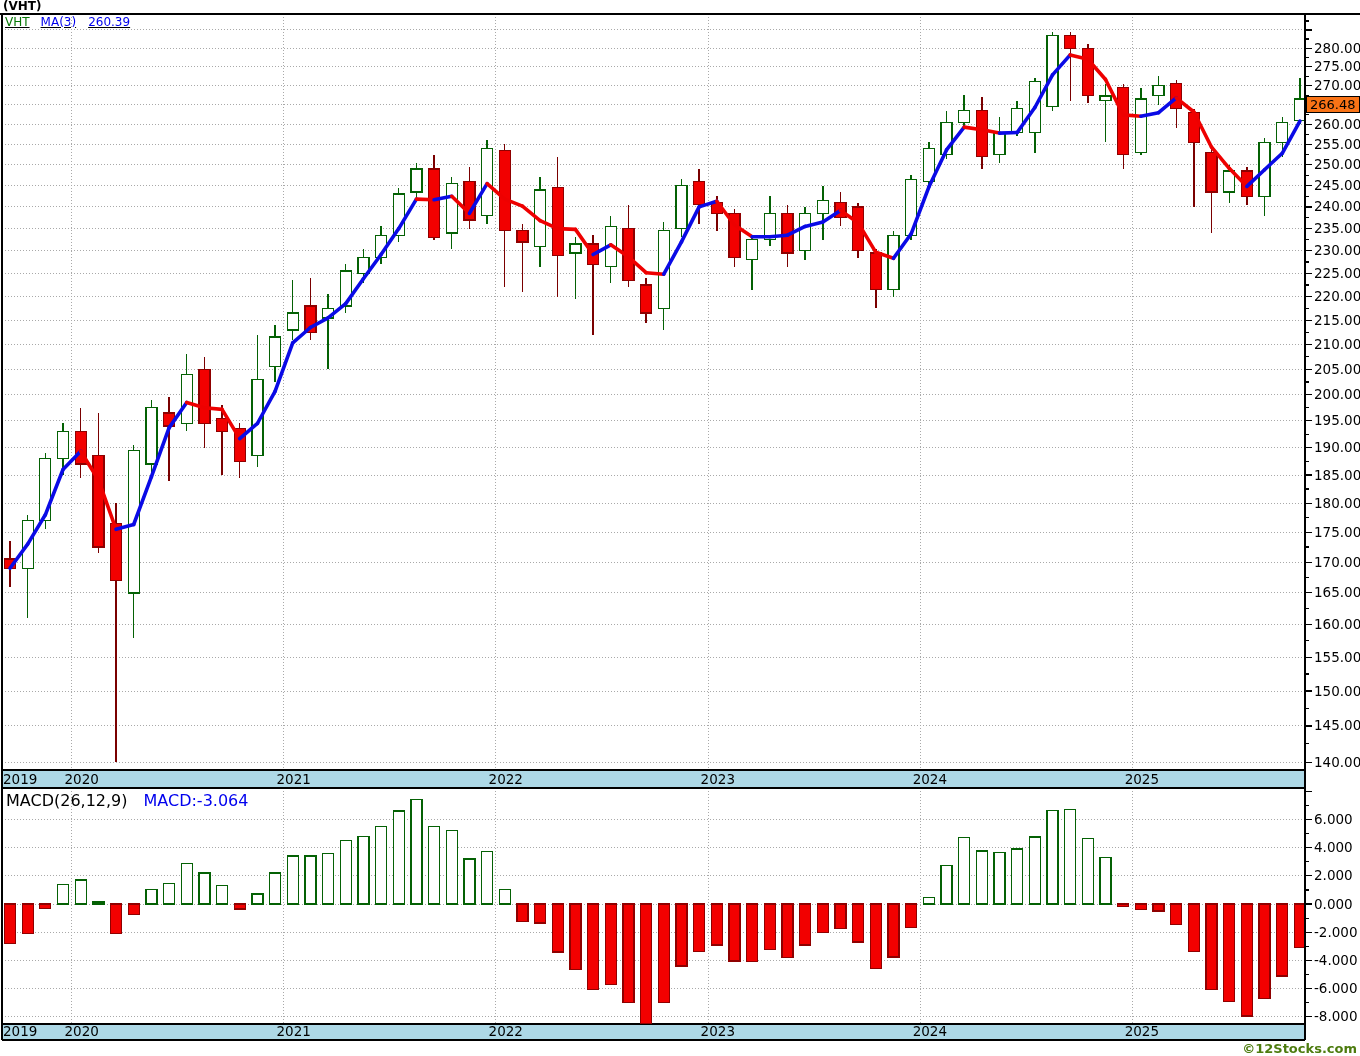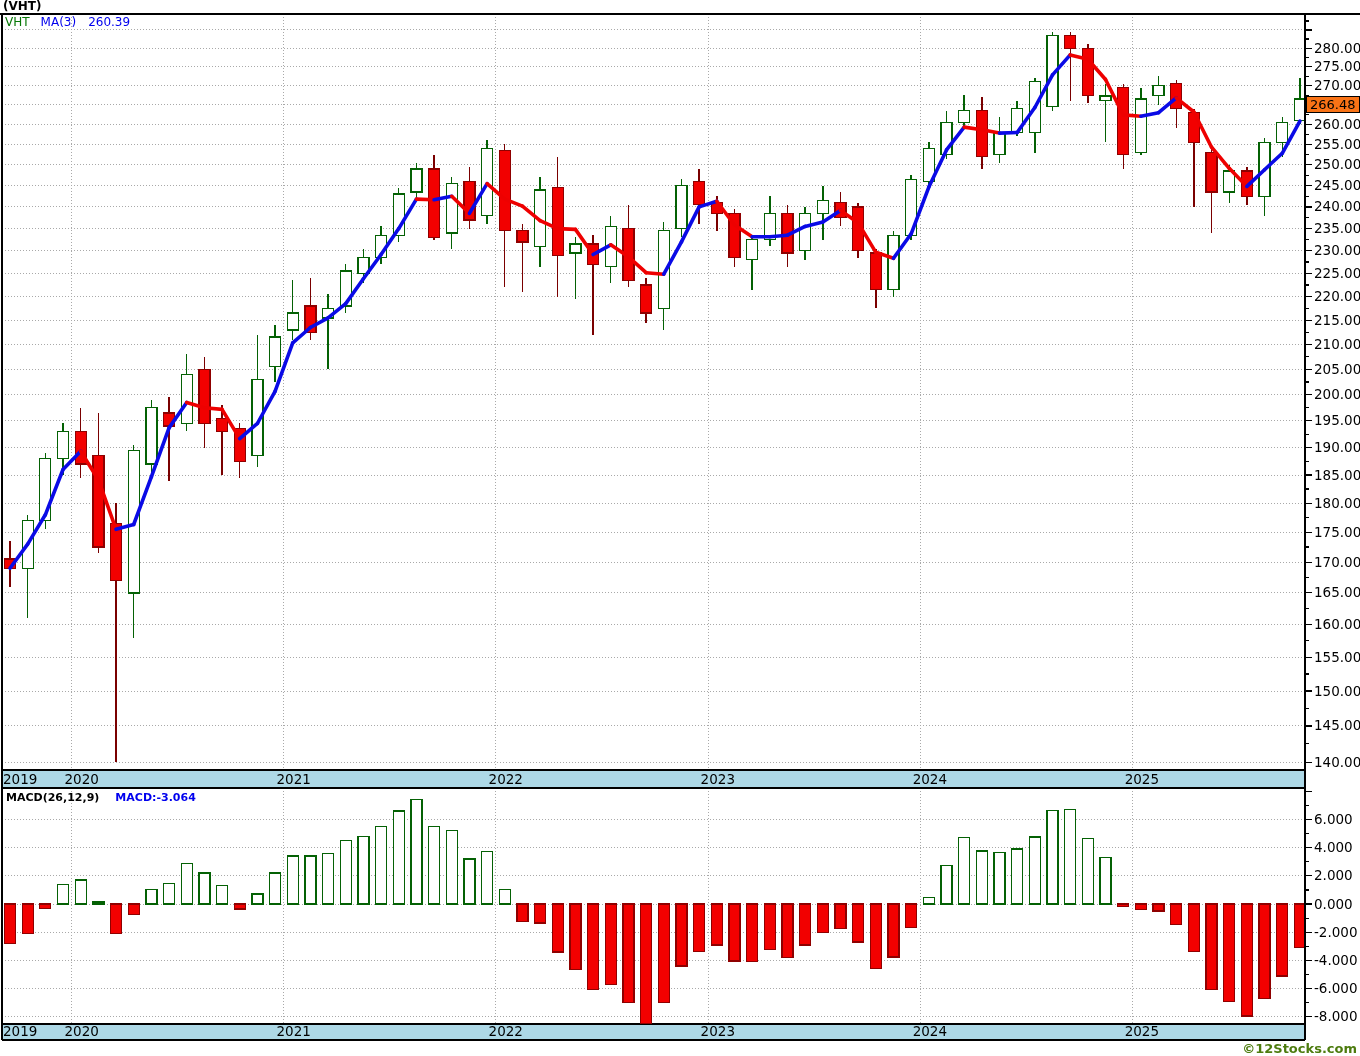--- a/index.html
+++ b/index.html
@@ -1,25 +1,25 @@
 <!DOCTYPE html>
 <html><head>
 <meta charset="utf-8">
 <style>
   html,body{margin:0;padding:0;background:#fff;}
   #stage{position:relative;width:1360px;height:1056px;background:#ffffff;overflow:hidden;
          font-family:"DejaVu Sans","Liberation Sans",sans-serif;}
   #chart-svg{position:absolute;left:0;top:0;}
   .abs{position:absolute;white-space:nowrap;}
   #page-title{left:3px;top:-1px;font-size:12px;font-weight:bold;color:#000;}
-  #price-legend{left:5px;top:15px;font-size:12px;}
+  #price-legend{left:5px;top:15px;font-size:12px;text-decoration:underline;}
   #price-legend .sym{color:#067806;}
   #price-legend .ma{color:#0000EE;margin-left:11px;}
   #price-legend .mav{color:#0000EE;margin-left:12px;}
-  #macd-legend{left:6px;top:791px;font-size:11px;font-weight:bold;}
+  #macd-legend{left:6px;top:791px;font-size:16px;}
   #macd-legend .nm{color:#000;}
   #macd-legend .vl{color:#0000EE;margin-left:16px;}
   #price-badge{left:1306px;top:96px;width:49px;height:15px;background:#f97316;
                border:1px solid #000;font-size:13px;line-height:15px;padding-left:3px;color:#000;}
   #copyright{right:3px;top:1041px;font-size:13px;font-weight:600;color:#4d7c0f;text-align:center;}
 </style>
 </head>
 <body>
 
 <div id="stage">

